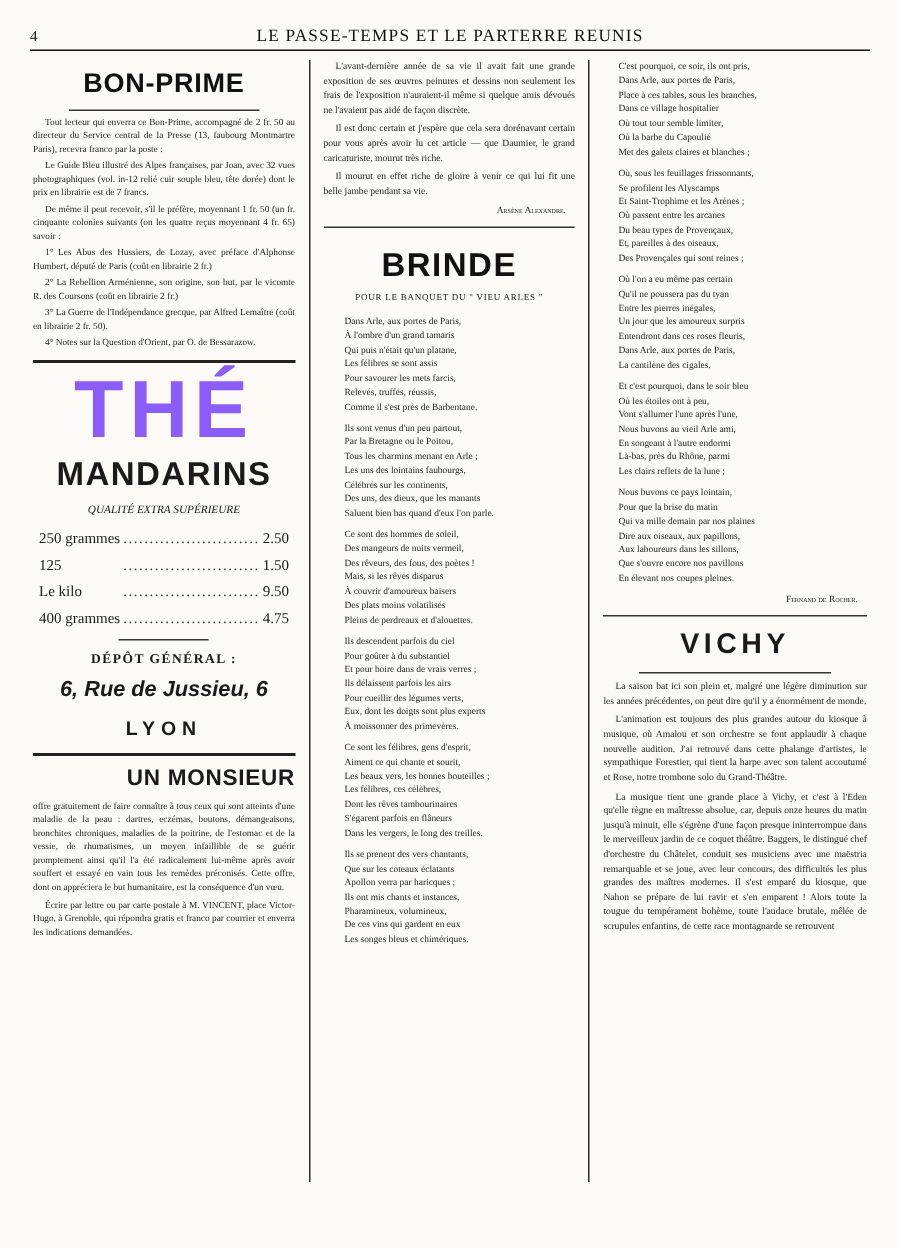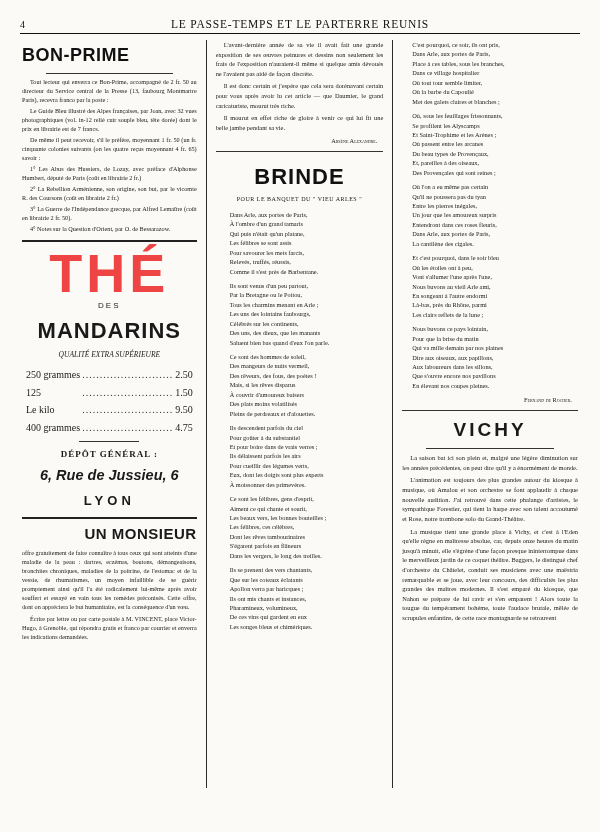--- a/index.html
+++ b/index.html
@@ -70,21 +70,21 @@
   .col.c1 { padding-left: 2px; border-right: 1px solid #2b2b2b; }
   .col.c2 { border-right: 1px solid #2b2b2b; }
   .col.c3 { padding-right: 2px; }
 
   
   p { margin: 0 0 3px 0; text-indent: 8px; }
   p.noind { text-indent: 0; }
 
   
   .hd-bonprime {
-    text-align: left;
+    text-align: center;
     font-family: "Liberation Sans", sans-serif;
     font-weight: bold;
     font-size: 18px;
     letter-spacing: 0.5px;
     margin: 2px 0 4px 0;
     color: #111;
   }
   .rule-thin {
     border: 0;
     border-top: 1px solid #333;
@@ -114,21 +114,21 @@
     text-align: center;
     margin-top: 6px;
   }
   .the-word {
     font-family: "Liberation Sans", sans-serif;
     font-weight: bold;
     font-size: 54px;
     letter-spacing: 4px;
     line-height: 0.95;
     margin: 2px 0 0 0;
-    color: #ef4444;
+    color: #8b5cf6;
   }
   .the-des {
     font-family: "Liberation Sans", sans-serif;
     font-size: 8px;
     letter-spacing: 2px;
     margin: 1px 0 2px 0;
   }
   .the-mand {
     font-family: "Liberation Sans", sans-serif;
     font-weight: bold;
@@ -266,21 +266,20 @@
         <p>1° Les Abus des Hussiers, de Lozay, avec préface d'Alphonse Humbert, député de Paris (coût en librairie 2 fr.)</p>
         <p>2° La Rebellion Arménienne, son origine, son but, par le vicomte R. des Coursons (coût en librairie 2 fr.)</p>
         <p>3° La Guerre de l'Indépendance grecque, par Alfred Lemaître (coût en librairie 2 fr. 50).</p>
         <p>4° Notes sur la Question d'Orient, par O. de Bessarazow.</p>
       </div>
 
       <hr class="rule-dbl">
 
       <div class="ad-the">
         <div class="the-word">THÉ</div>
-        <div class="the-des">DES</div>
         <div class="the-mand">MANDARINS</div>
         <div class="the-qual">QUALITÉ EXTRA SUPÉRIEURE</div>
 
         <table class="price-table">
           <tbody>
                 <tr>
             <td class="lab">250 grammes</td>
             <td class="dots">..........................</td>
             <td class="val">2.50</td>
           </tr>

